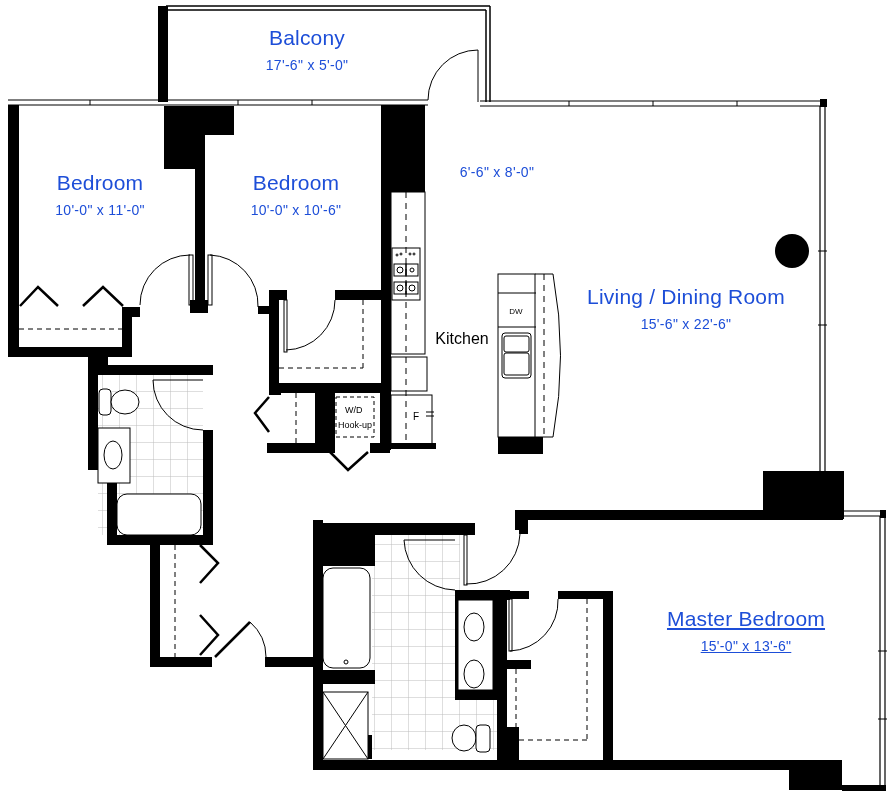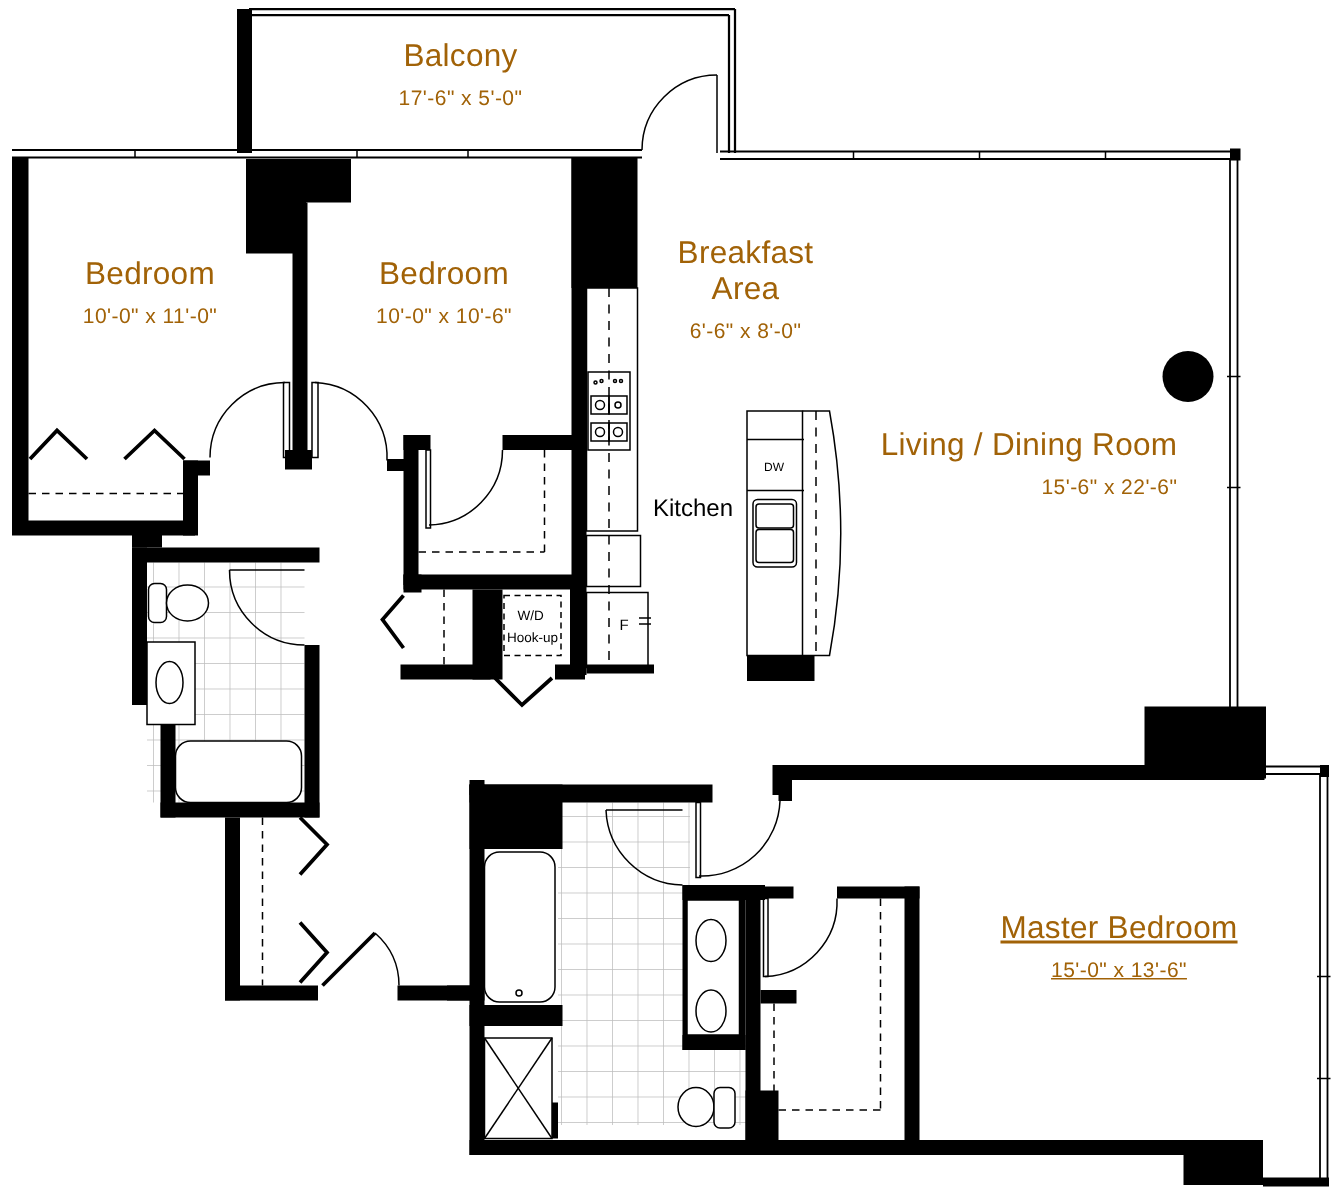--- a/index.html
+++ b/index.html
@@ -1,18 +1,18 @@
 <!DOCTYPE html>
 <html><head>
 <meta charset="utf-8">
 <style>
   html, body { margin: 0; padding: 0; background: #ffffff; }
   body { width: 890px; height: 798px; position: relative; overflow: hidden; font-family: "Liberation Sans", sans-serif; }
   #plan { position: absolute; left: 0; top: 0; }
-  .room-label { position: absolute; text-align: center; color: #a16207; font-family: "Liberation Sans", sans-serif; transform: translateX(-50%); white-space: nowrap; }
+  .room-label { position: absolute; text-align: center; color: #1d4ed8; font-family: "Liberation Sans", sans-serif; transform: translateX(-50%); white-space: nowrap; }
   .room-name { font-size: 21px; line-height: 24px; letter-spacing: 0.2px; }
   .room-dim { font-size: 14px; line-height: 18px; margin-top: 6px; letter-spacing: 0.3px; }
 </style>
 </head>
 <body>
 
 <svg id="plan" width="890" height="798" viewBox="0 0 890 798" xmlns="http://www.w3.org/2000/svg">
   <defs>
     <pattern id="tiles" width="17" height="17" patternUnits="userSpaceOnUse">
       <rect width="17" height="17" fill="#fff"></rect>
@@ -261,24 +261,22 @@
 </div>
 <div class="room-label" style="left:100px; top:171px;">
   <div class="room-name">Bedroom</div>
   <div class="room-dim">10'-0" x 11'-0"</div>
 </div>
 <div class="room-label" style="left:296px; top:171px;">
   <div class="room-name">Bedroom</div>
   <div class="room-dim">10'-0" x 10'-6"</div>
 </div>
 <div class="room-label" style="left:497px; top:157px;">
-  <div class="room-name" style="white-space:pre-line;">Breakfast
-Area</div>
   <div class="room-dim">6'-6" x 8'-0"</div>
 </div>
-<div class="room-label" style="left:686px; top:285px;text-align:right;">
+<div class="room-label" style="left:686px; top:285px;">
   <div class="room-name">Living / Dining Room</div>
   <div class="room-dim">15'-6" x 22'-6"</div>
 </div>
 <div class="room-label" style="left:746px; top:607px;text-decoration:underline;">
   <div class="room-name">Master Bedroom</div>
   <div class="room-dim">15'-0" x 13'-6"</div>
 </div>
 
 </body></html>

